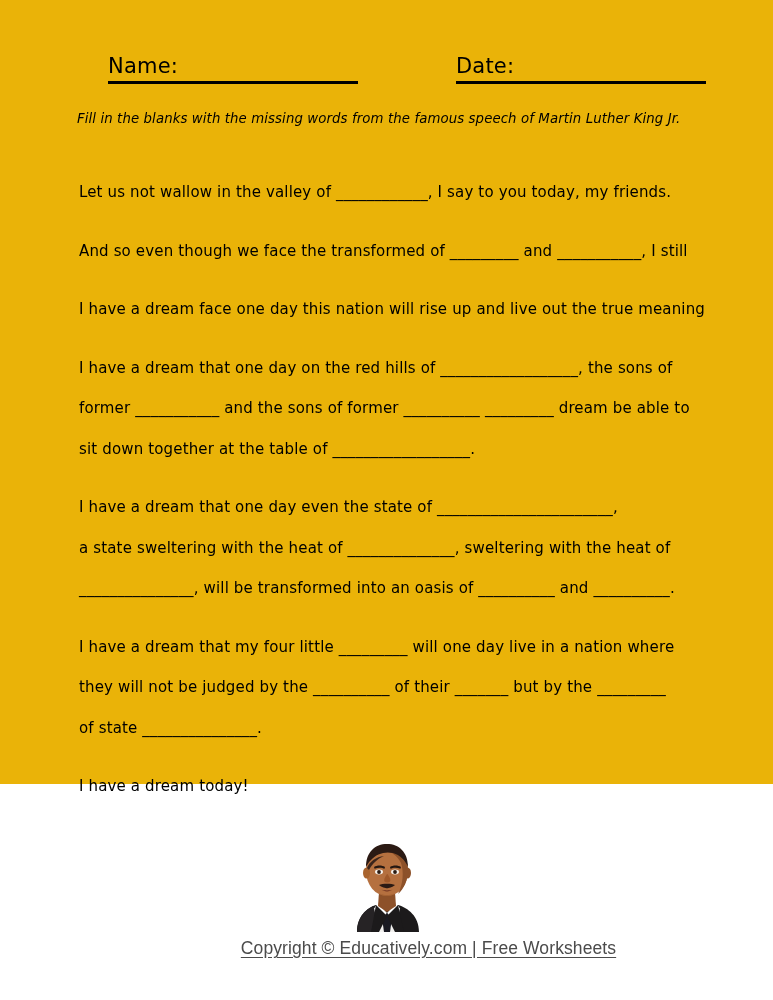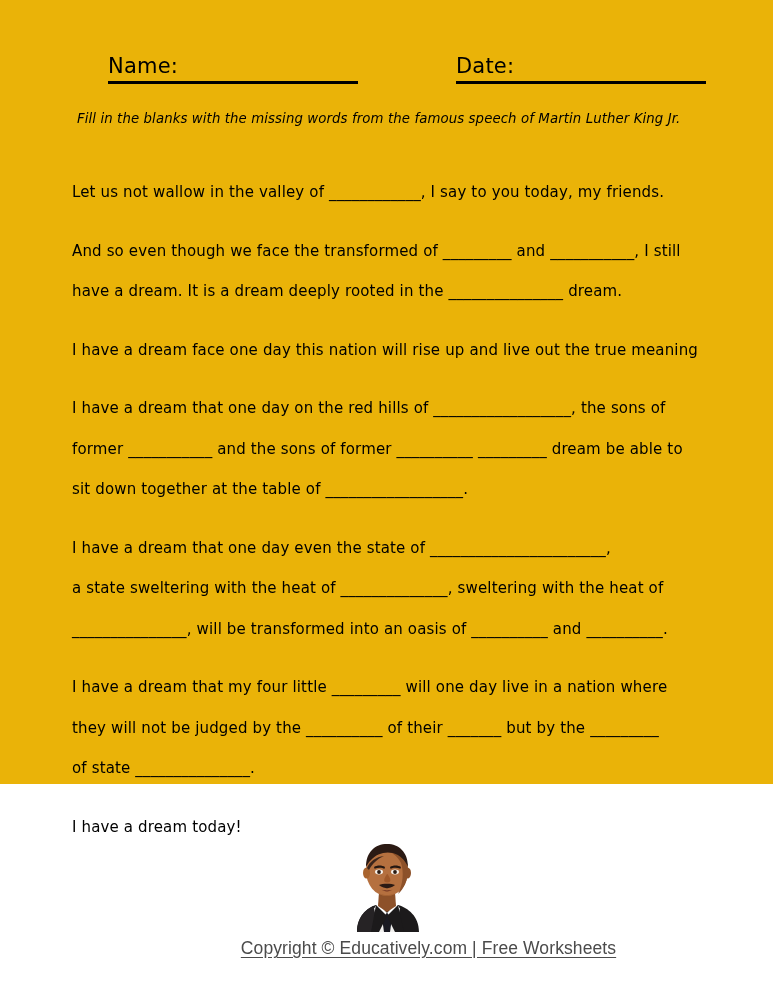--- a/index.html
+++ b/index.html
@@ -61,21 +61,21 @@
     width: 625px;
     font-size: 13.3px;
     letter-spacing: 0.1px;
     line-height: 1.3;
     white-space: nowrap;
     font-style: italic;
   }
 
   .body-block {
     position: absolute;
-    left: 72px;
+    left: 79px;
     width: 622px;
   }
   .para {
     font-size: 15px;
     line-height: 40.5px;
     letter-spacing: 0.15px;
     margin: 0;
   }
   .para + .para { margin-top: 18px; }
   .para .ln { display: block; white-space: nowrap; }
@@ -125,21 +125,20 @@
   <div class="instruction">Fill in the blanks with the missing words from the famous speech of Martin Luther King Jr.</div>
 
   <div class="body-block" style="top:172px;">
 
     <p class="para">
       <span class="ln">Let us not wallow in the valley of ____________, I say to you today, my friends.</span>
     </p>
 
     <p class="para">
       <span class="ln">And so even though we face the transformed of _________ and ___________, I still</span>
-      <span class="ln">have a dream. It is a dream deeply rooted in the _______________ dream.</span>
     </p>
 
     <p class="para">
       <span class="ln">I have a dream face one day this nation will rise up and live out the true meaning</span>
     </p>
 
     <p class="para">
       <span class="ln">I have a dream that one day on the red hills of __________________, the sons of</span>
       <span class="ln">former ___________ and the sons of former __________ _________ dream be able to</span>
       <span class="ln">sit down together at the table of __________________.</span>

